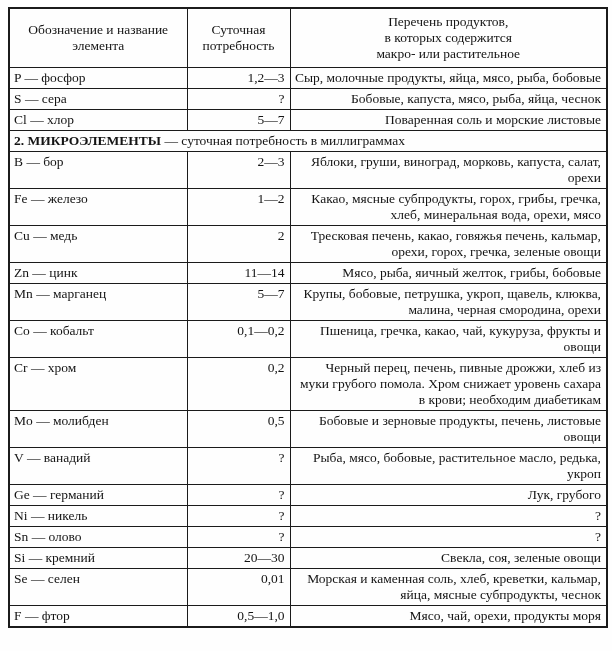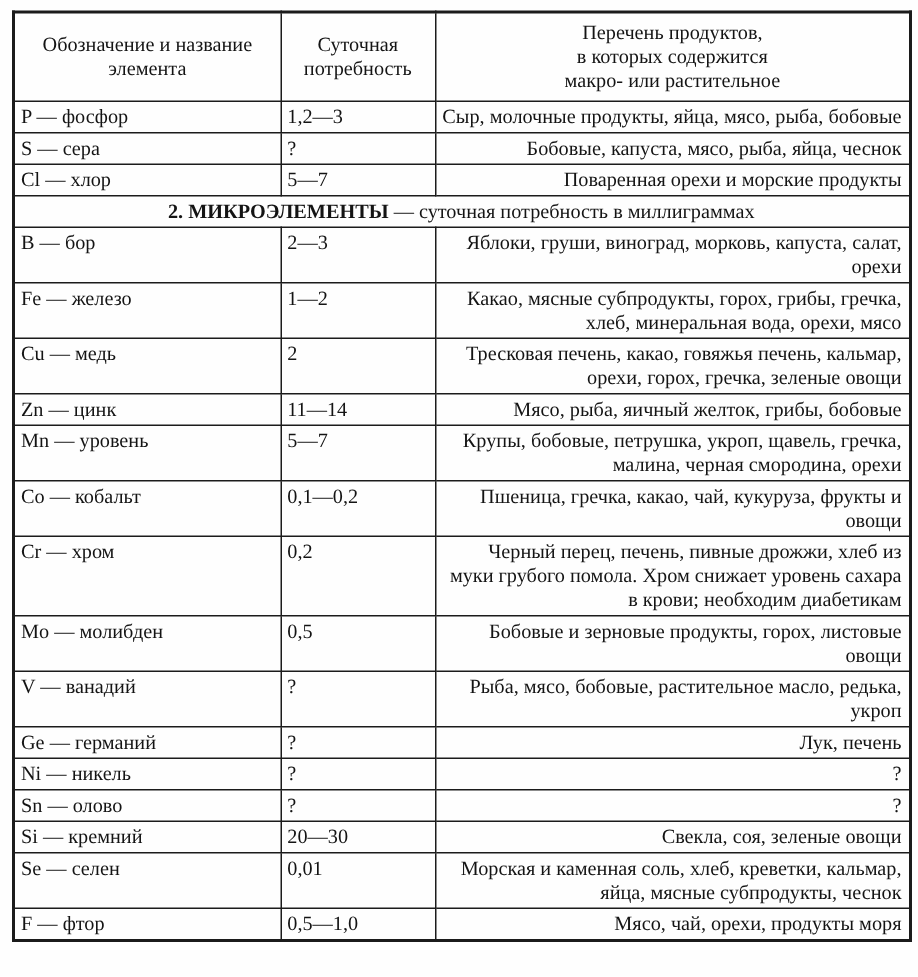--- a/index.html
+++ b/index.html
@@ -41,24 +41,23 @@
     vertical-align: middle;
     padding: 5px 4px;
     white-space: pre-line;
   }
   table.elements td {
     vertical-align: top;
     padding: 2px 5px 2px 4px;
     margin-left: 21px;
   }
   td.cell-element { text-align: left; }
-  td.cell-need    { text-align: left; }
+  td.cell-need    { text-align: right; }
   td.cell-products{ text-align: right; }
   td.cell-section {
-    text-align: center;
     padding: 3px 4px;
   }
   td.cell-section b { font-weight: bold; }
   .col-element  { width: 178px; }
   .col-need     { width: 103px; }
   .col-products { width: 317px; }
 </style>
 </head>
 <body>
 
@@ -87,21 +86,21 @@
           <td class="cell-products">Сыр, молочные продукты, яйца, мясо, рыба, бобовые</td>
         </tr>
         <tr>
           <td class="cell-element">S — сера</td>
           <td class="cell-need">?</td>
           <td class="cell-products">Бобовые, капуста, мясо, рыба, яйца, чеснок</td>
         </tr>
         <tr>
           <td class="cell-element">Cl — хлор</td>
           <td class="cell-need">5—7</td>
-          <td class="cell-products">Поваренная орехи и морские продукты</td>
+          <td class="cell-products">Поваренная соль и морские листовые</td>
         </tr>
         <tr>
           <td colspan="3" class="cell-section"><b>2. МИКРОЭЛЕМЕНТЫ</b><span> — суточная потребность в миллиграммах</span></td>
         </tr>
         <tr>
           <td class="cell-element">B — бор</td>
           <td class="cell-need">2—3</td>
           <td class="cell-products">Яблоки, груши, виноград, морковь, капуста, салат, орехи</td>
         </tr>
         <tr>
@@ -113,48 +112,48 @@
           <td class="cell-element">Cu — медь</td>
           <td class="cell-need">2</td>
           <td class="cell-products">Тресковая печень, какао, говяжья печень, кальмар, орехи, горох, гречка, зеленые овощи</td>
         </tr>
         <tr>
           <td class="cell-element">Zn — цинк</td>
           <td class="cell-need">11—14</td>
           <td class="cell-products">Мясо, рыба, яичный желток, грибы, бобовые</td>
         </tr>
         <tr>
-          <td class="cell-element">Mn — уровень</td>
+          <td class="cell-element">Mn — марганец</td>
           <td class="cell-need">5—7</td>
-          <td class="cell-products">Крупы, бобовые, петрушка, укроп, щавель, гречка, малина, черная смородина, орехи</td>
+          <td class="cell-products">Крупы, бобовые, петрушка, укроп, щавель, клюква, малина, черная смородина, орехи</td>
         </tr>
         <tr>
           <td class="cell-element">Co — кобальт</td>
           <td class="cell-need">0,1—0,2</td>
           <td class="cell-products">Пшеница, гречка, какао, чай, кукуруза, фрукты и овощи</td>
         </tr>
         <tr>
           <td class="cell-element">Cr — хром</td>
           <td class="cell-need">0,2</td>
           <td class="cell-products">Черный перец, печень, пивные дрожжи, хлеб из муки грубого помола. Хром снижает уровень сахара в крови; необходим диабетикам</td>
         </tr>
         <tr>
           <td class="cell-element">Mo — молибден</td>
           <td class="cell-need">0,5</td>
-          <td class="cell-products">Бобовые и зерновые продукты, горох, листовые овощи</td>
+          <td class="cell-products">Бобовые и зерновые продукты, печень, листовые овощи</td>
         </tr>
         <tr>
           <td class="cell-element">V — ванадий</td>
           <td class="cell-need">?</td>
           <td class="cell-products">Рыба, мясо, бобовые, растительное масло, редька, укроп</td>
         </tr>
         <tr>
           <td class="cell-element">Ge — германий</td>
           <td class="cell-need">?</td>
-          <td class="cell-products">Лук, печень</td>
+          <td class="cell-products">Лук, грубого</td>
         </tr>
         <tr>
           <td class="cell-element">Ni — никель</td>
           <td class="cell-need">?</td>
           <td class="cell-products">?</td>
         </tr>
         <tr>
           <td class="cell-element">Sn — олово</td>
           <td class="cell-need">?</td>
           <td class="cell-products">?</td>

